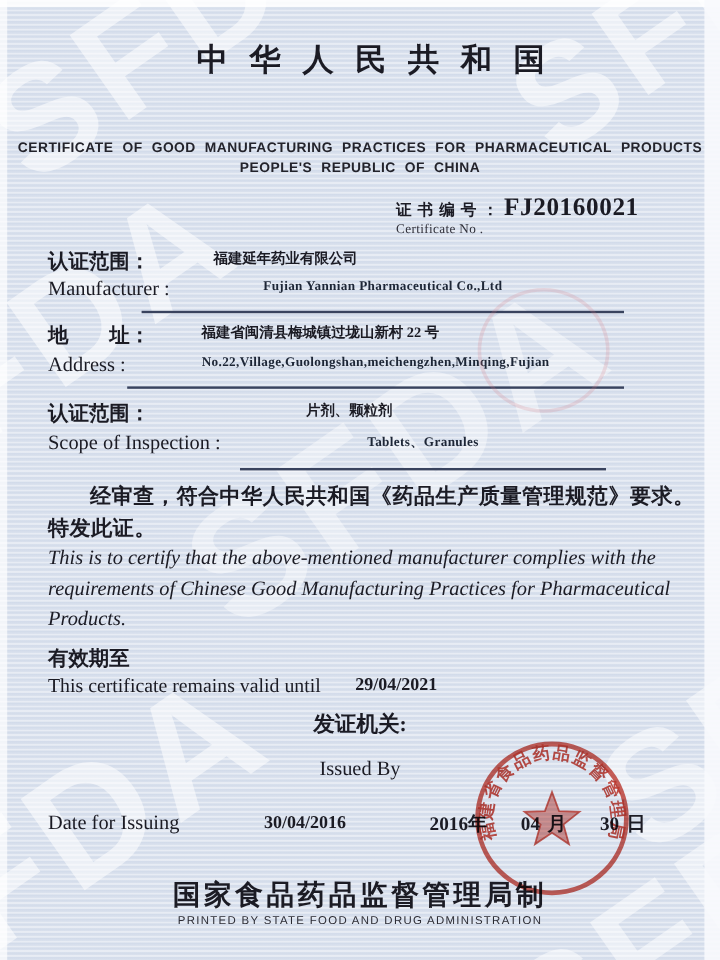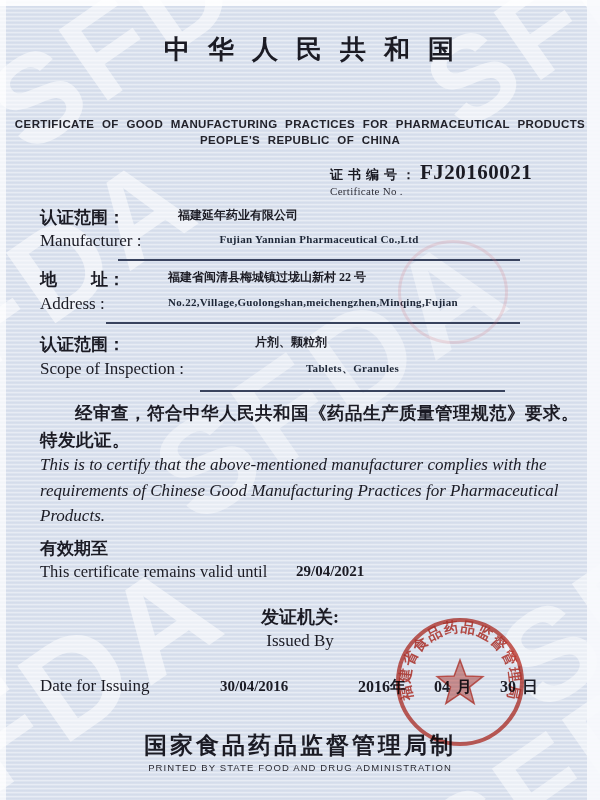--- a/index.html
+++ b/index.html
@@ -121,21 +121,21 @@
   <div class="fill-line" style="left:200px;top:361px;width:305px;">Tablets、Granules</div>
 
   <div class="abs stmt-zh" style="left:40px;top:401px;text-indent:2em;">经审查，符合中华人民共和国《药品生产质量管理规范》要求。</div>
   <div class="abs stmt-zh" style="left:40px;top:428px;">特发此证。</div>
   <div class="abs stmt-en" style="left:40px;top:452px;width:525px;">This is to certify that the above-mentioned manufacturer complies with the requirements of Chinese Good Manufacturing Practices for Pharmaceutical Products.</div>
 
   <div class="abs zh-label" style="left:40px;top:537px;">有效期至</div>
   <div class="abs en-label" style="left:40px;top:562px;font-size:16.5px;">This certificate remains valid until</div>
   <div class="abs" style="left:296px;top:563px;font-size:15px;font-weight:bold;">29/04/2021</div>
 
-  <div class="abs centered zh-label" style="top:605px;font-size:18px;">发证机关:</div>
+  <div class="abs centered zh-label" style="top:591px;font-size:18px;">发证机关:</div>
   <div class="abs centered en-label" style="top:631px;">Issued By</div>
 
   <div class="abs en-label" style="left:40px;top:676px;">Date for Issuing</div>
   <div class="abs" style="left:196px;top:678px;font-size:15px;font-weight:bold;margin-left:24px;">30/04/2016</div>
   <div class="abs" style="left:358px;top:677px;">
     <span class="date-num">2016</span><span class="date-unit">年</span><span class="date-num gap-xl">04</span><span class="date-unit gap-s">月</span><span class="date-num gap-xl">30</span><span class="date-unit gap-s">日</span>
   </div>
 
   <div class="ghost-seal"></div>
 

